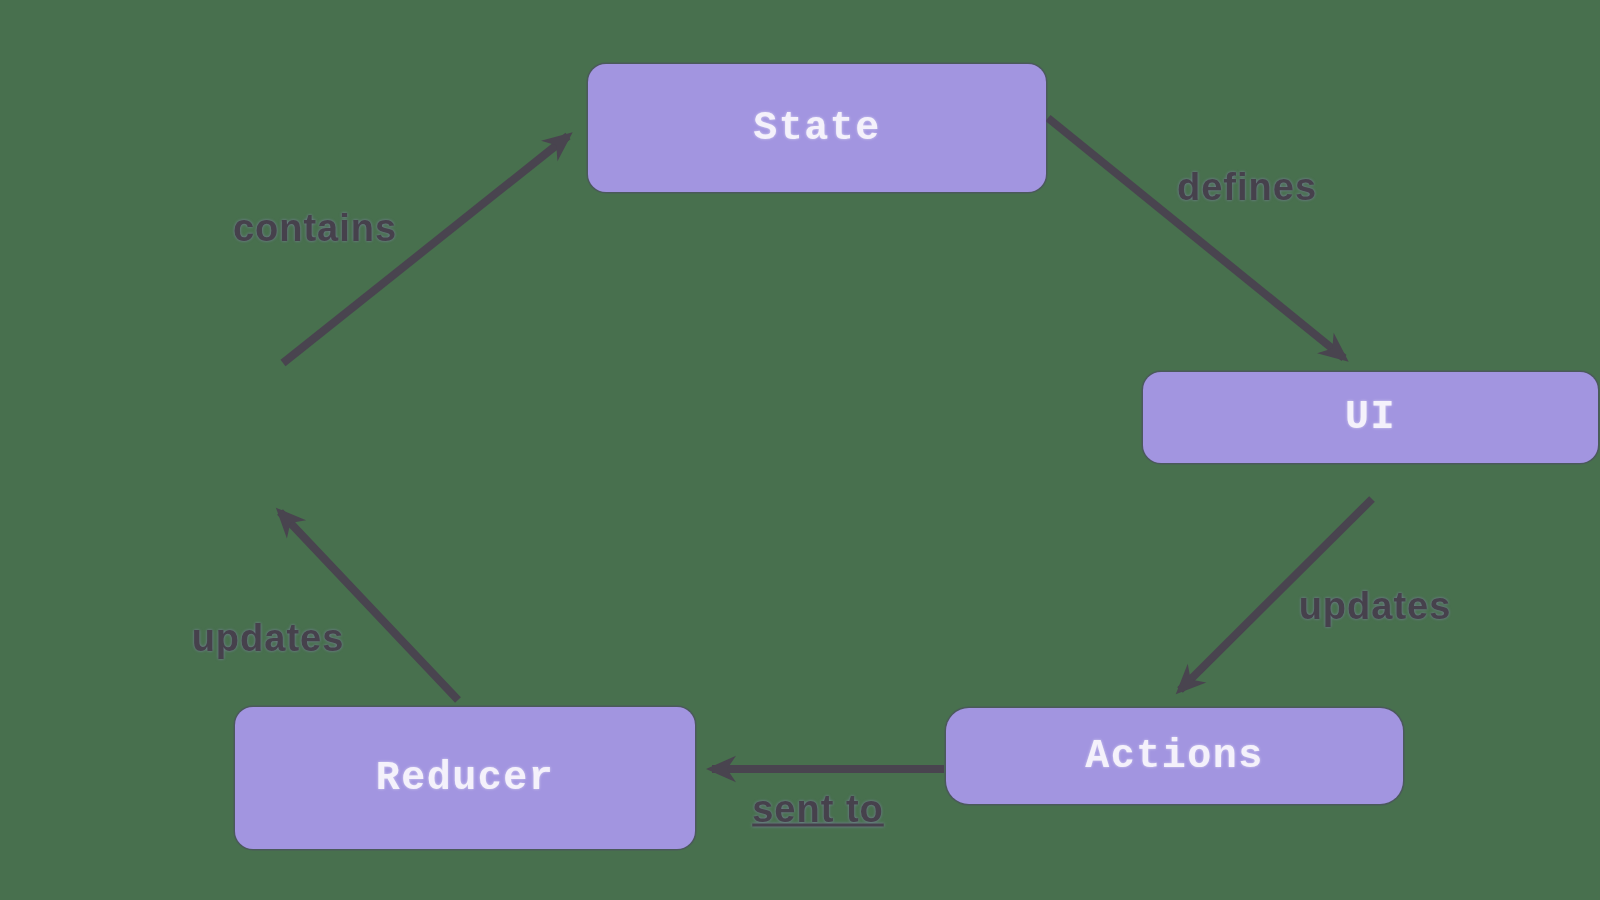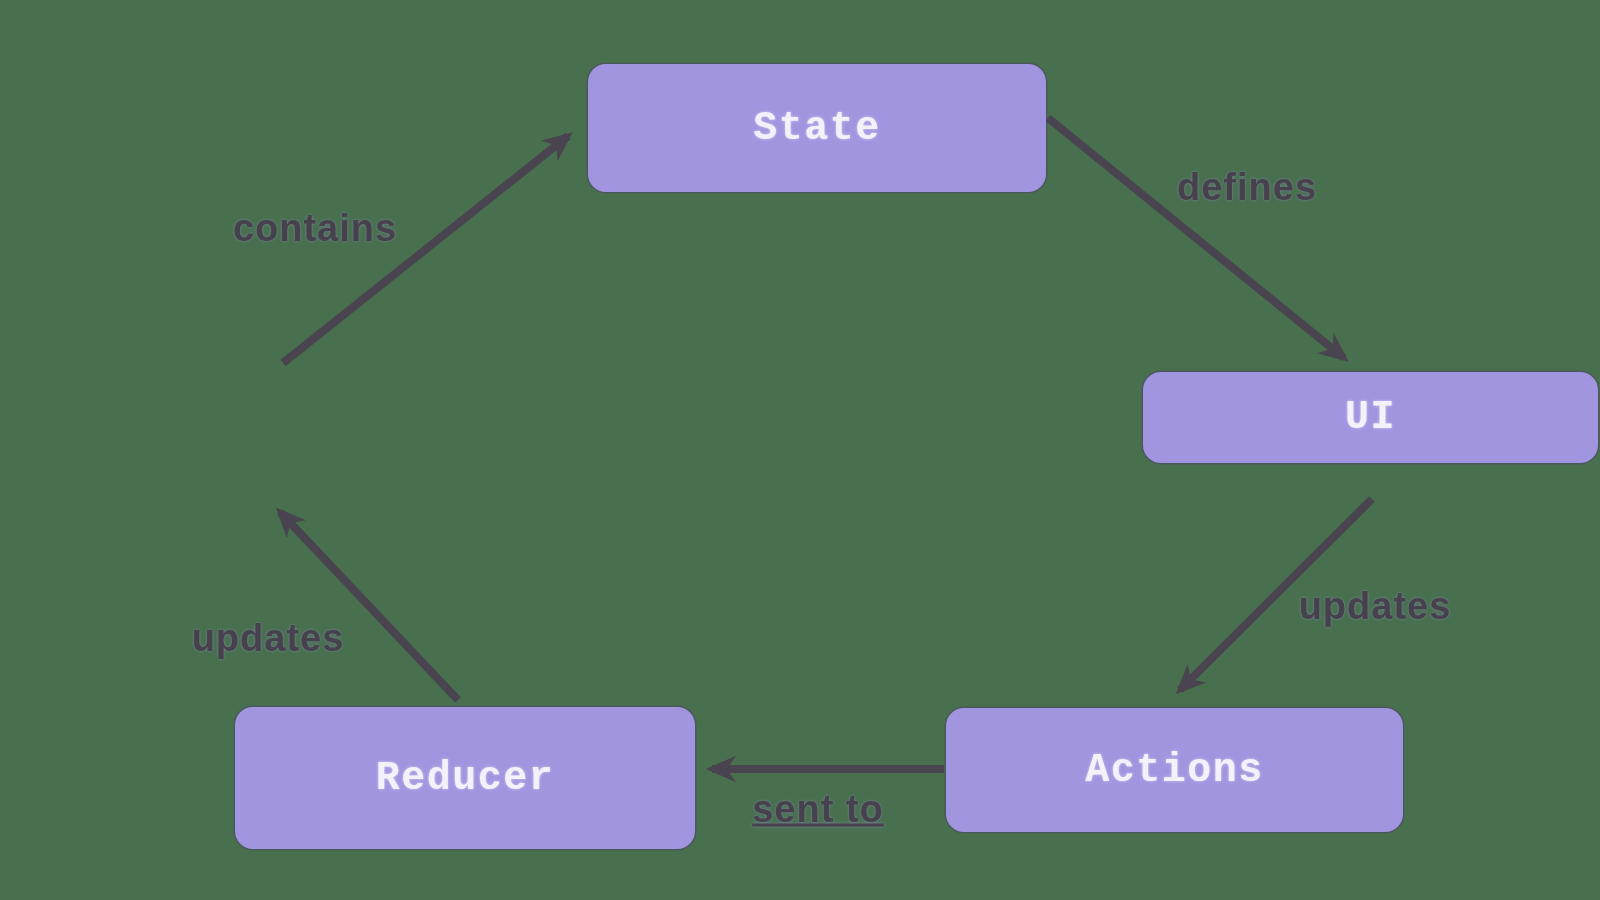--- a/index.html
+++ b/index.html
@@ -78,21 +78,21 @@
   </svg>
 
   <div class="node" style="left:588px; top:64px; width:458px; height:128px;">
     <span class="node-label">State</span>
   </div>
 
   <div class="node" style="left:1143px; top:372px; width:455px; height:91px;">
     <span class="node-label">UI</span>
   </div>
 
-  <div class="node" style="left:946px; top:708px; width:457px; height:124px;">
+  <div class="node" style="left:946px; top:708px; width:457px; height:96px;border-radius:23px;">
     <span class="node-label">Actions</span>
   </div>
 
   <div class="node" style="left:235px; top:707px; width:460px; height:142px;">
     <span class="node-label">Reducer</span>
   </div>
 
 
   <div class="edge-label" style="left:315px; top:228px;">contains</div>
 

